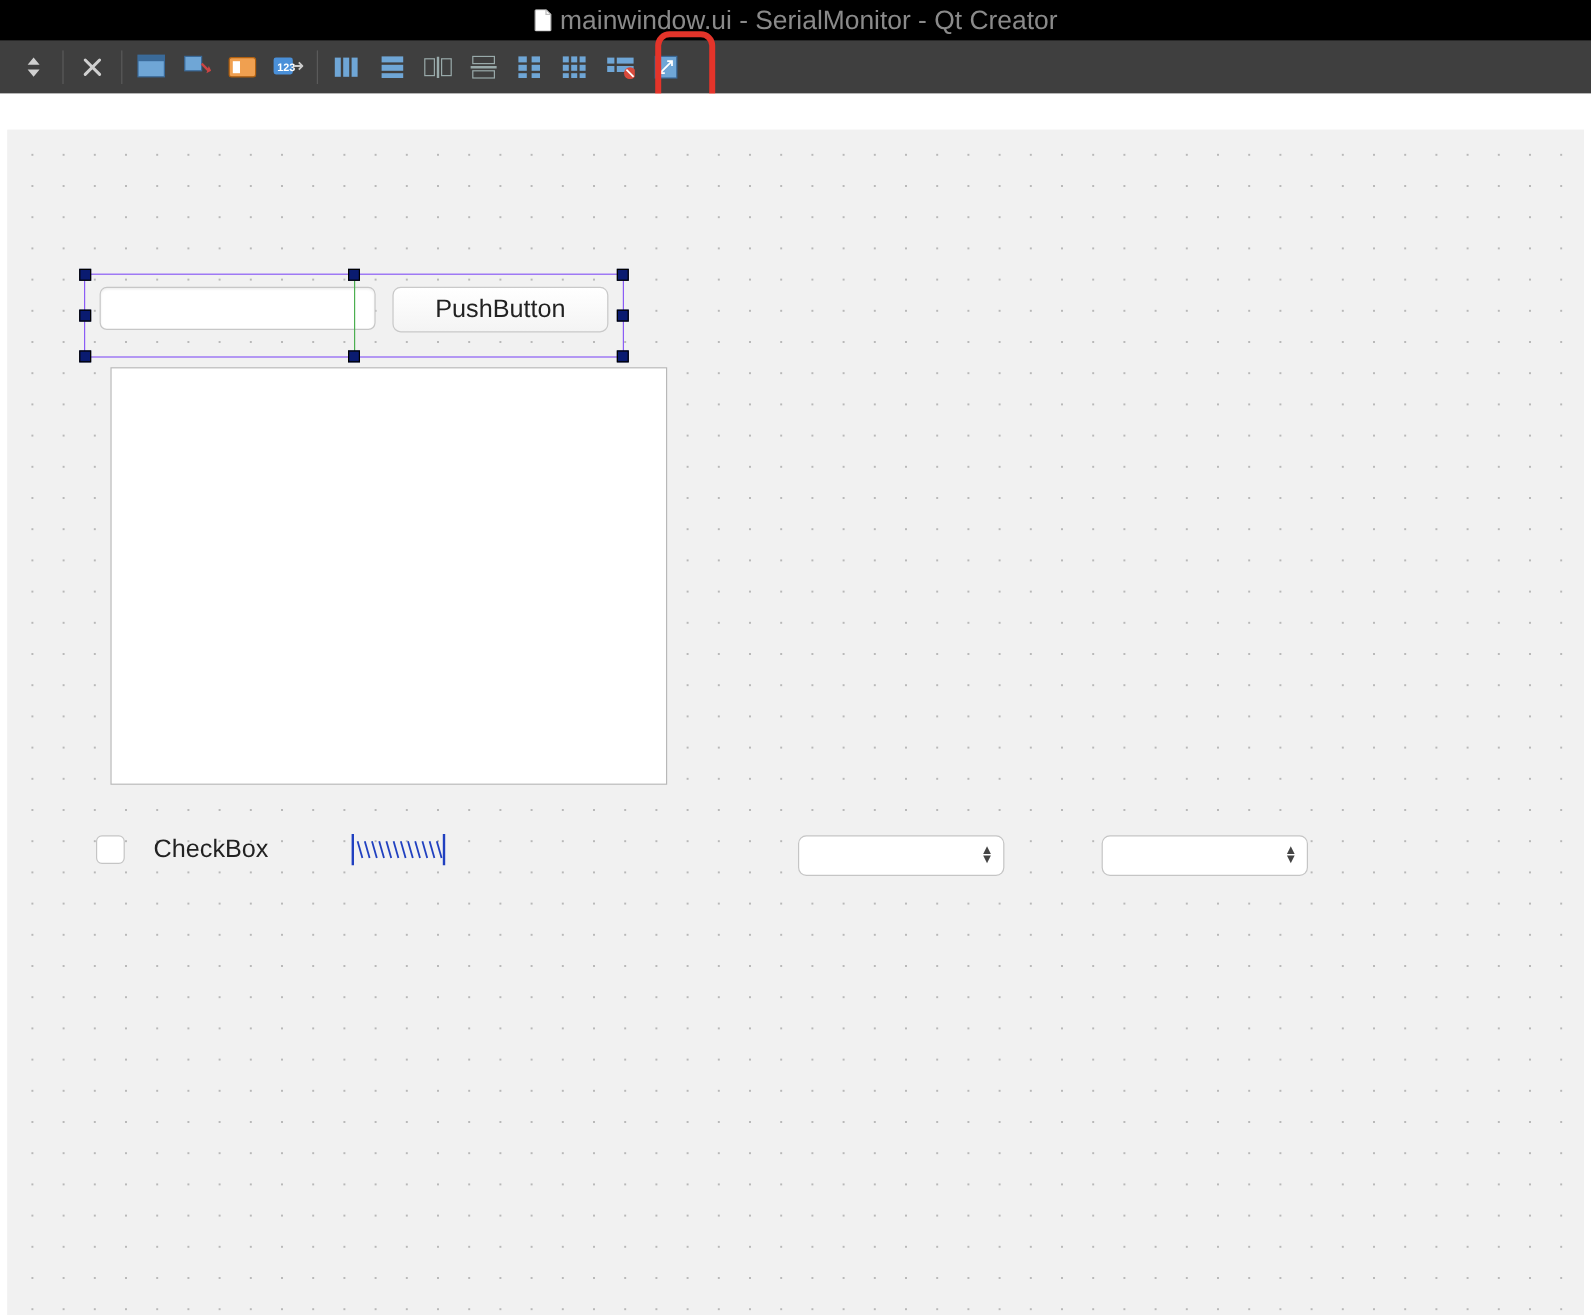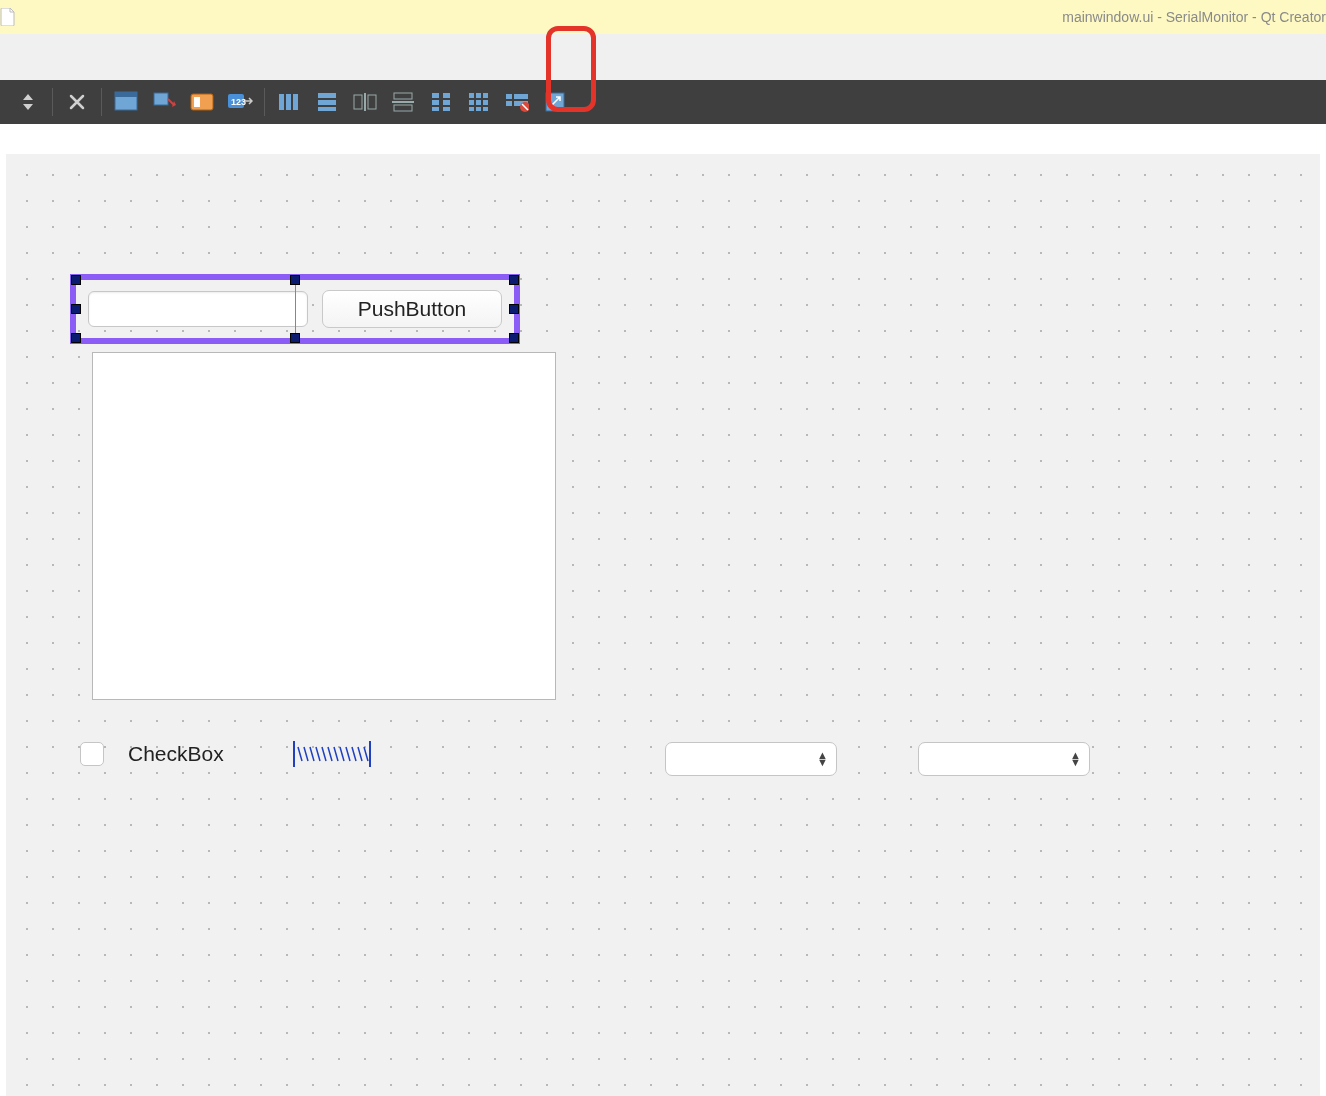--- a/index.html
+++ b/index.html
@@ -5,40 +5,39 @@
   * { box-sizing: border-box; margin: 0; padding: 0; }
   body {
     font-family: -apple-system, "Helvetica Neue", Arial, sans-serif;
     background: #f0f0f0;
     width: 1326px;
     height: 1096px;
     overflow: hidden;
   }
   .titlebar {
     height: 34px;
-    background: #fef9c3;
+    background: #000000;
     display: flex;
     align-items: center;
-    justify-content: space-between;
+    justify-content: center;
     color: #8a8a8a;
-    font-size: 14px;
+    font-size: 22px;
     position: relative;
   }
   .titlebar .file-icon {
     margin-right: 6px;
     display: inline-flex;
   }
   .toolbar {
     height: 44px;
     background: #3f3f3f;
     display: flex;
     align-items: center;
     padding: 0 10px;
     gap: 2px;
-    margin-top: 46px;
   }
   .tb-btn {
     width: 36px;
     height: 36px;
     display: flex;
     align-items: center;
     justify-content: center;
     color: #d0d0d0;
     border-radius: 3px;
   }
@@ -71,24 +70,23 @@
     background-position: 8px 8px;
     background-color: #f1f1f1;
   }
   
   .sel-layout {
     position: absolute;
     left: 70px;
     top: 150px;
     width: 450px;
     height: 70px;
-    border: 6px solid #8b5cf6;
+    border: 1px solid #8b5cf6;
     background: transparent;
     display: flex;
-    align-items: center;
     padding: 10px 12px;
     gap: 14px;
   }
   .sel-layout::before {
     content:"";
     position:absolute;
     left:50%;
     top:0;
     bottom:0;
     width:1px;

